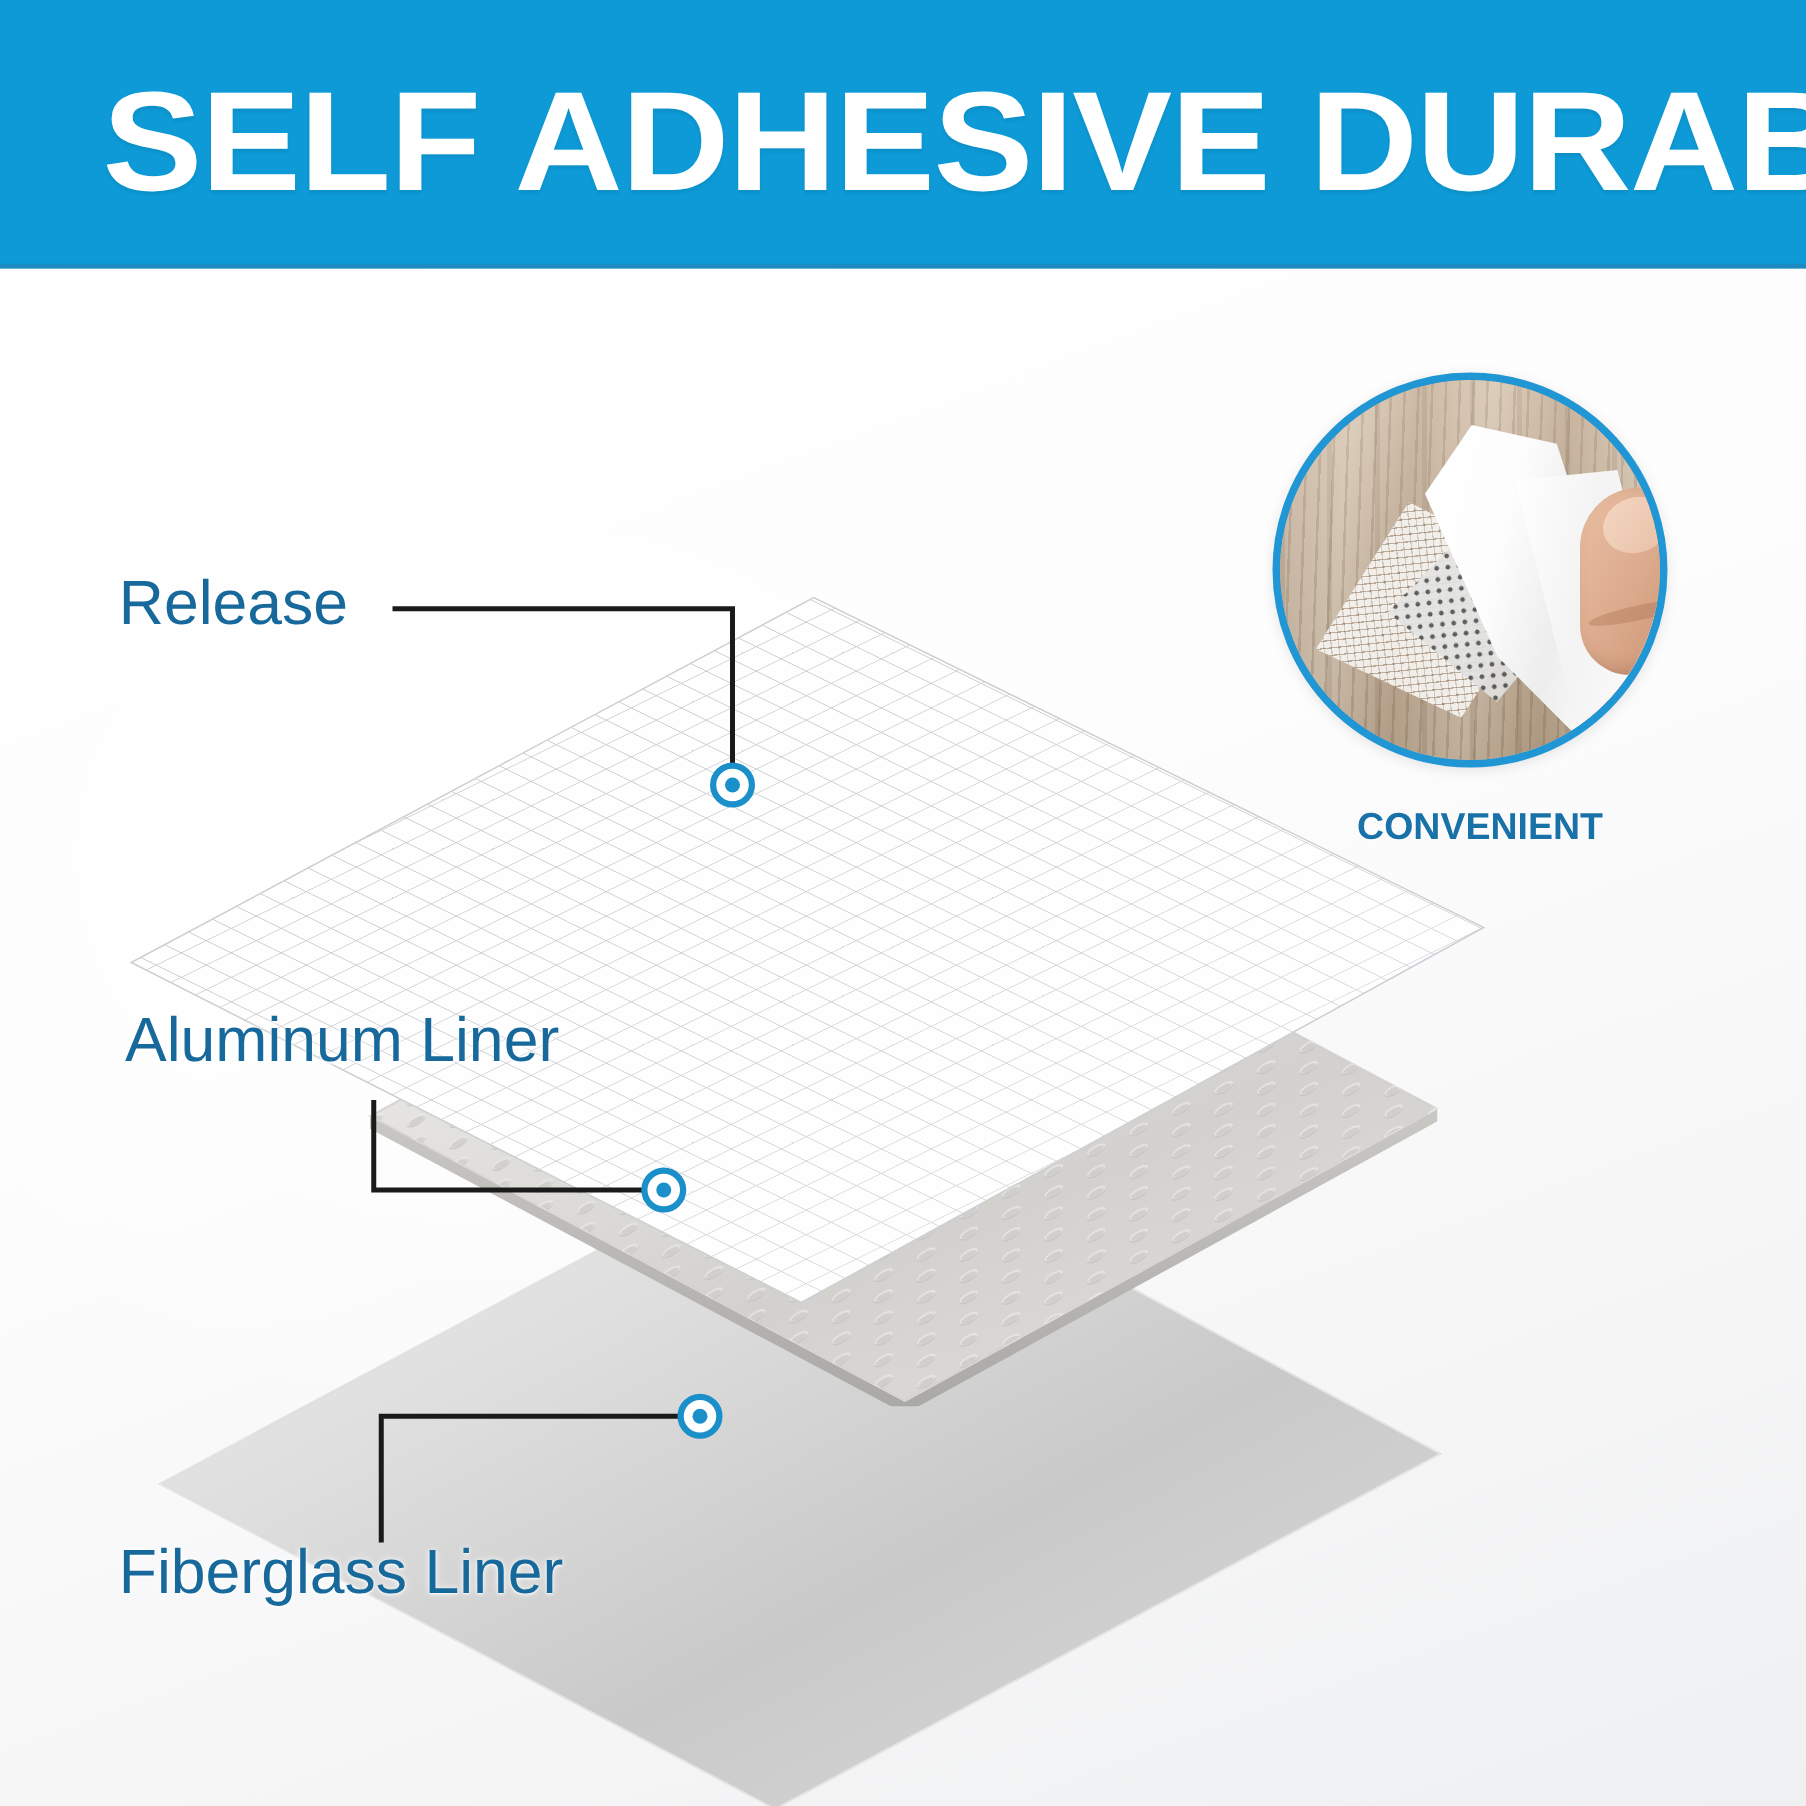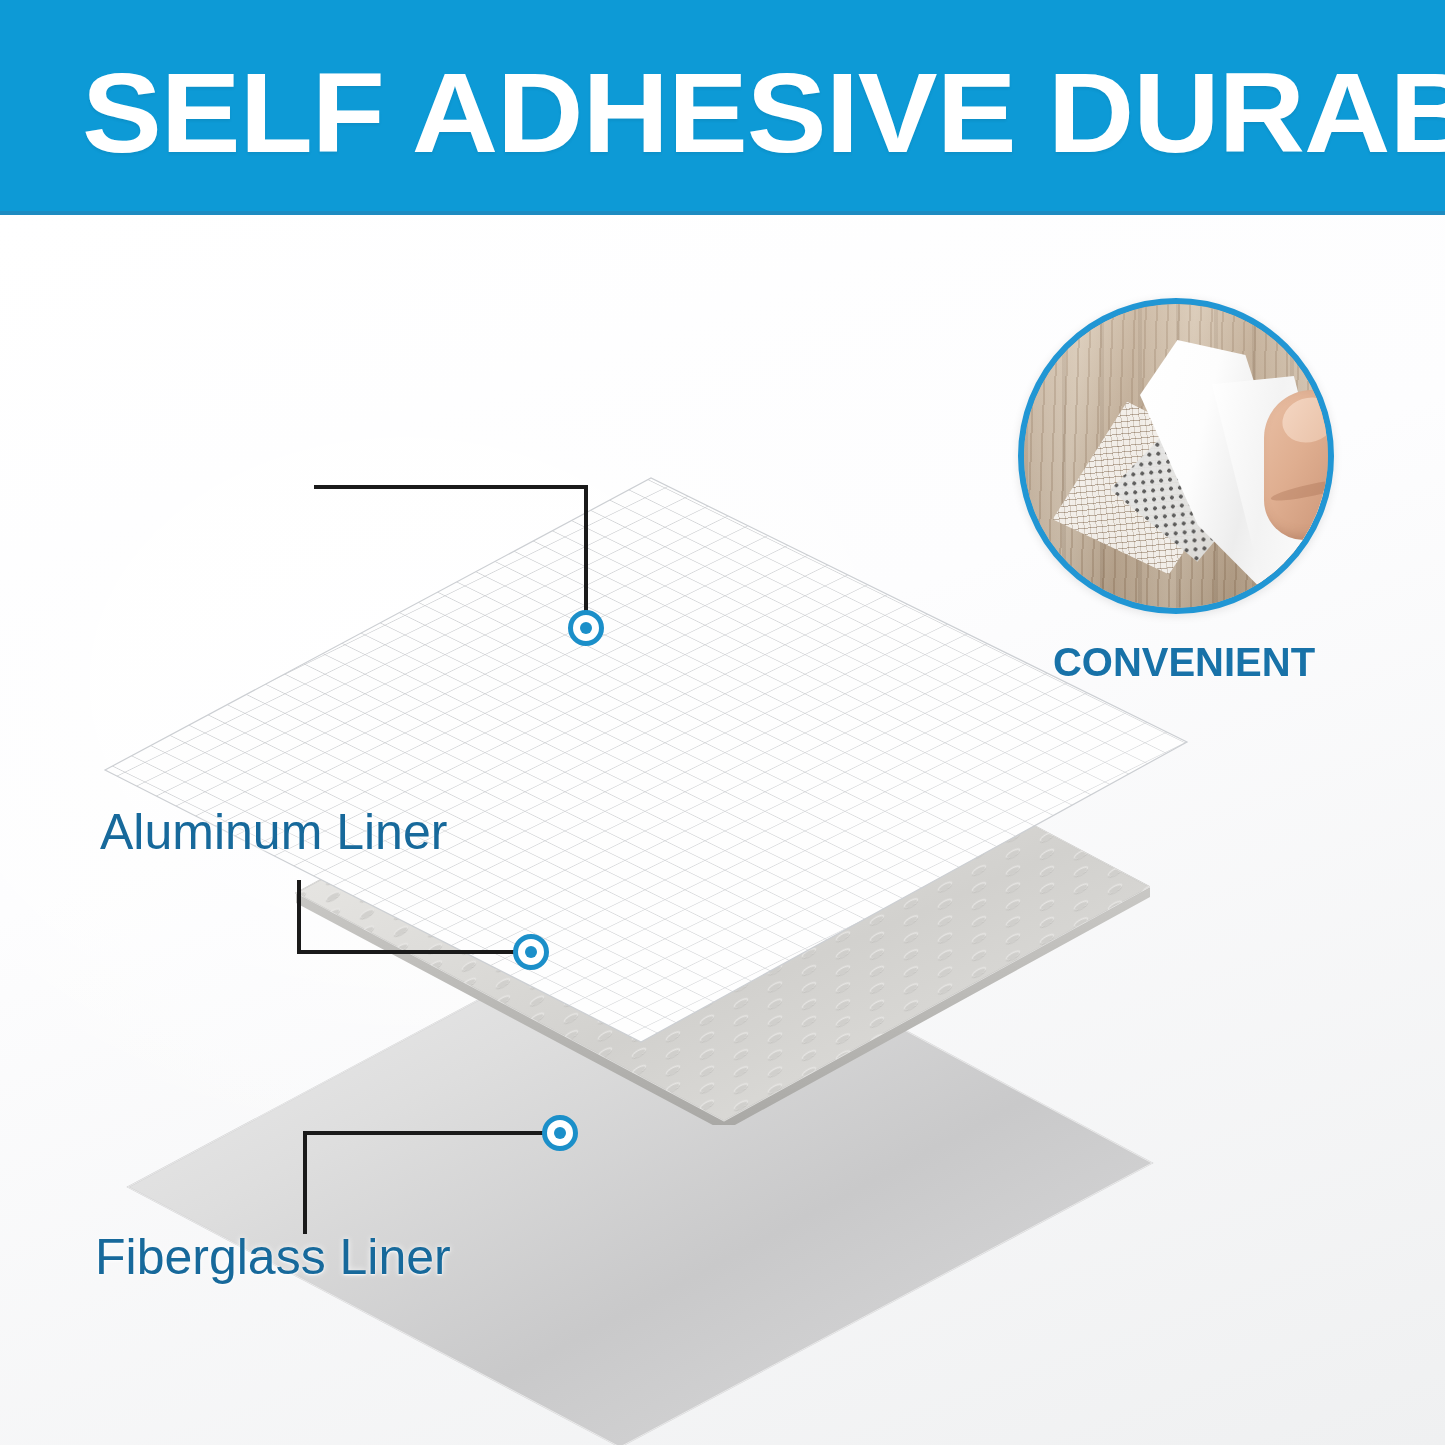--- a/index.html
+++ b/index.html
@@ -183,21 +183,21 @@
     background:rgba(150,95,66,.28);
     transform:rotate(-12deg);
   }
 
   
   .caption{
     position:absolute;left:1028px;top:640px;
     width:312px;
     color:#1872a8;
     font-weight:bold;
-    font-size:40px;
+    font-size:30px;
     line-height:44px;
     text-align:center;
     white-space:nowrap;
     font-family:"Liberation Sans",sans-serif;
     text-shadow:0 1px 2px rgba(255,255,255,.95);
   }
   .caption span{display:block;}
 </style>
 </head>
 <body>
@@ -308,20 +308,21 @@
       <circle cx="531" cy="952" r="15.5" fill="none" stroke="#1b8fc9" stroke-width="5"></circle>
       <circle cx="531" cy="952" r="6" fill="#1b8fc9"></circle>
     </g>
     <g>
       <circle cx="560" cy="1133" r="17" fill="#ffffff"></circle>
       <circle cx="560" cy="1133" r="15.5" fill="none" stroke="#1b8fc9" stroke-width="5"></circle>
       <circle cx="560" cy="1133" r="6" fill="#1b8fc9"></circle>
     </g>
   </svg>
 
+  <div class="lbl" id="lbl-release">Release</div>
 
   <div class="lbl" id="lbl-fiber">Fiberglass Liner</div>
 
   <div class="lbl" id="lbl-alu">Aluminum Liner</div>
 
   <div class="inset">
     <div class="inset-inner">
       <div class="wood"></div>
       <div class="patch"></div>
       <div class="patch-dots"></div>

